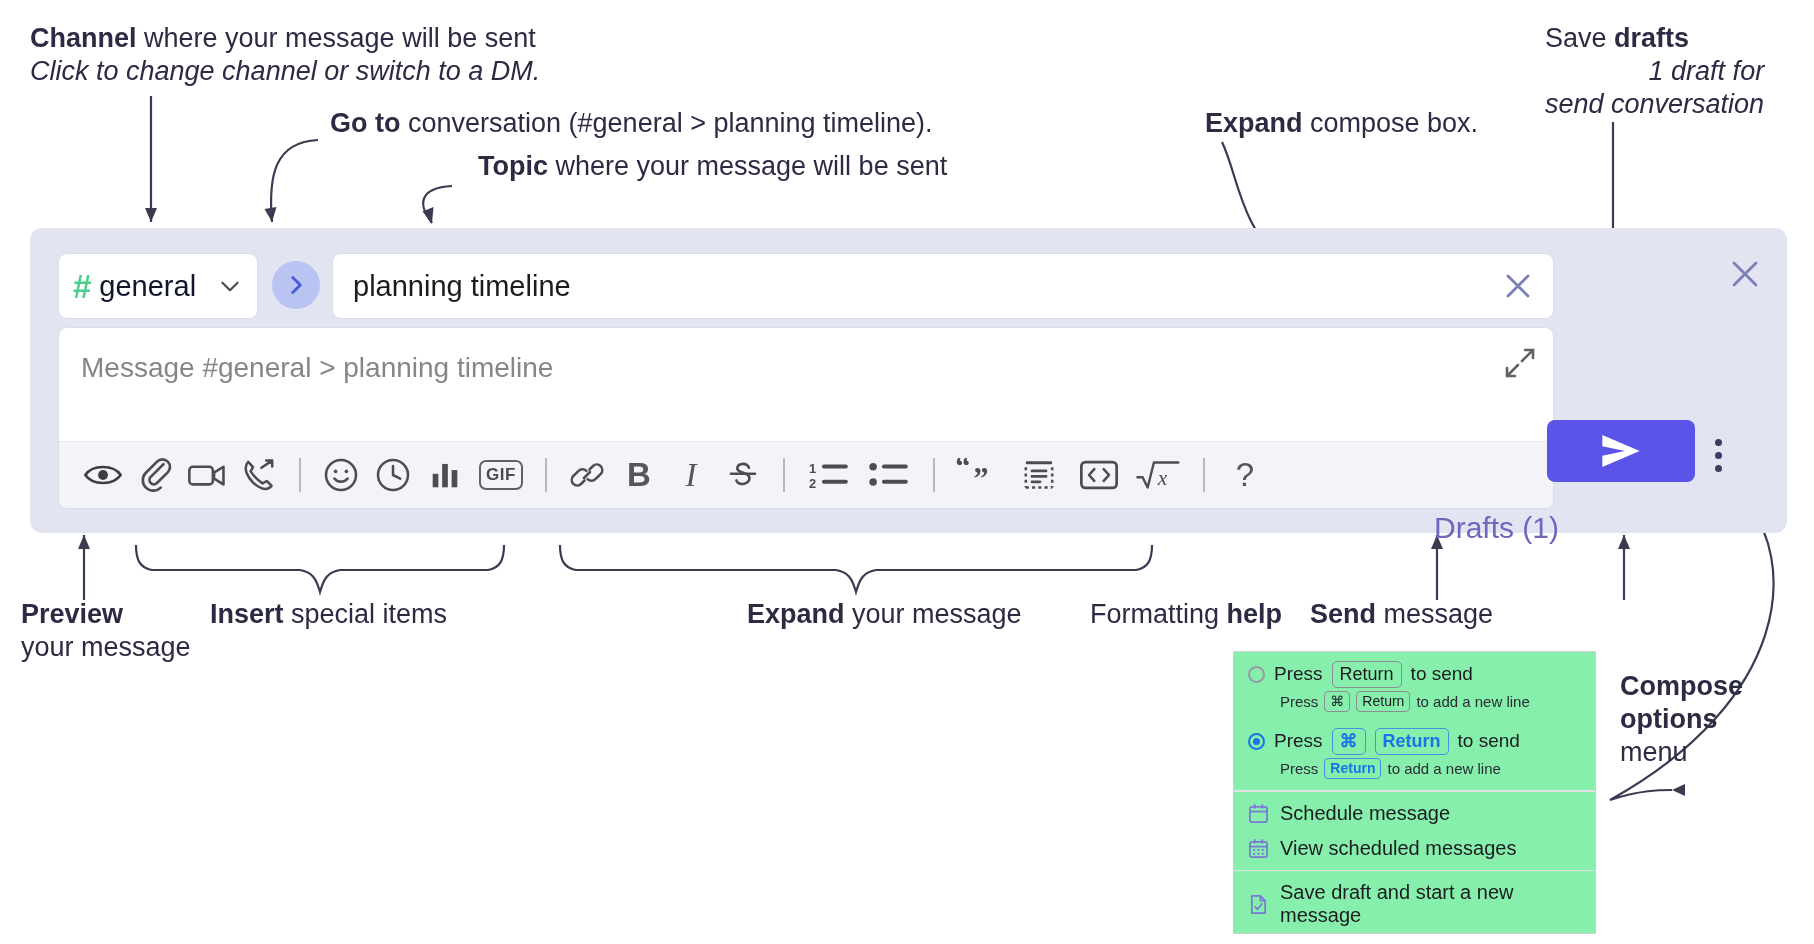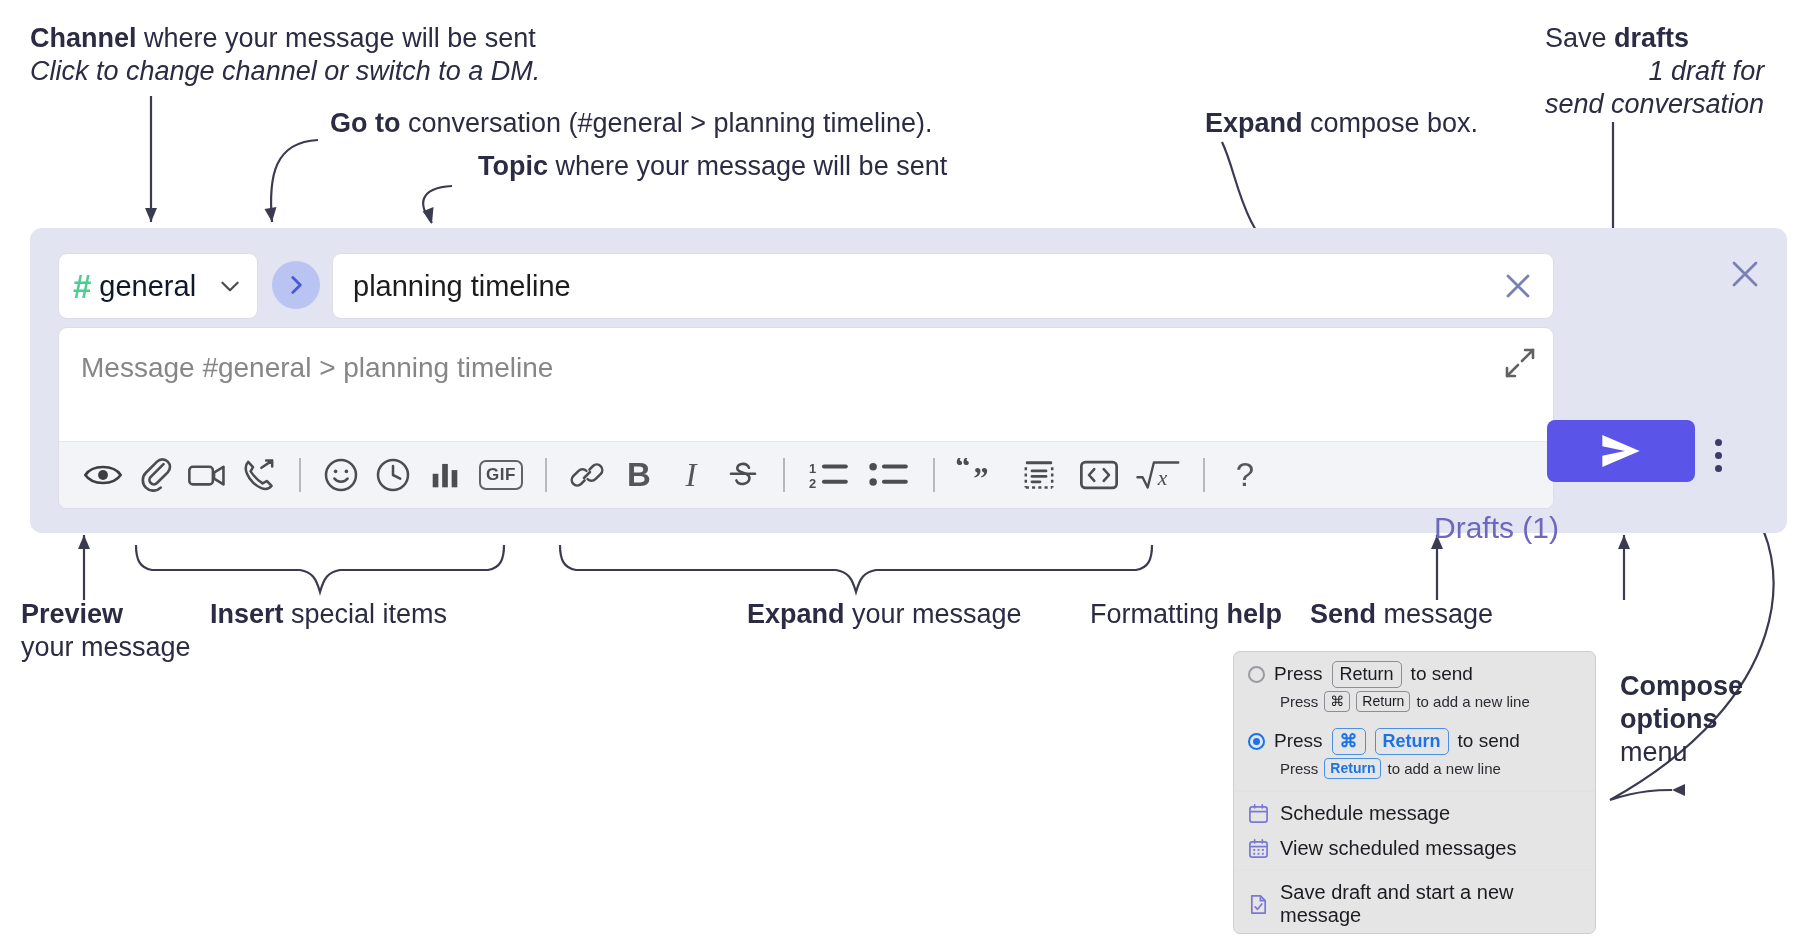--- a/index.html
+++ b/index.html
@@ -164,23 +164,23 @@
     position: absolute;
     right: 24px; top: 28px;
     width: 36px; height: 36px;
   }
 
   
   .menu {
     position: absolute;
     left: 1233px; top: 651px;
     width: 363px;
-    background: #e5e5e5;
+    background: #86efac;
     border: 1.5px solid #cdcdd2;
-    border-radius: 7px;
+    border-radius: 1px;
   }
   .menu-radio-row {
     display: flex;
     align-items: center;
     gap: 9px;
     padding: 9px 14px 1px 14px;
   }
   .menu-sub-row {
     display: flex;
     align-items: center;

